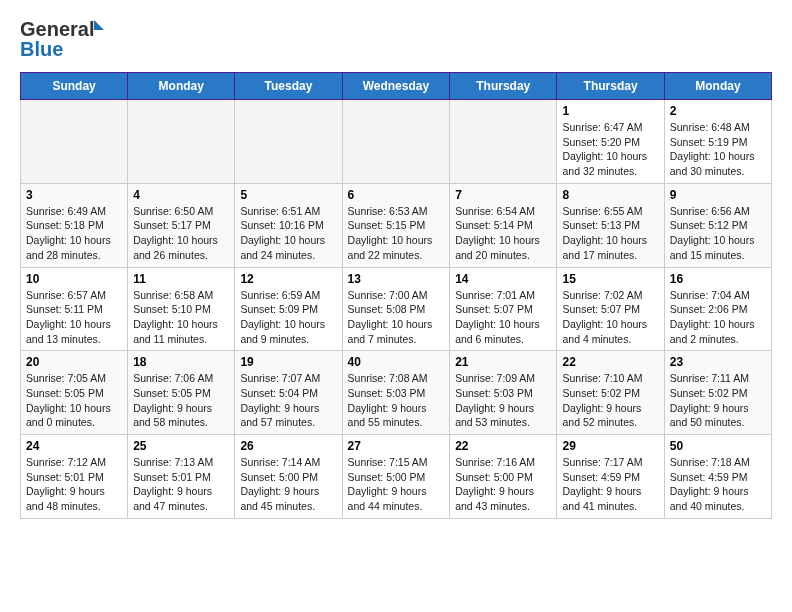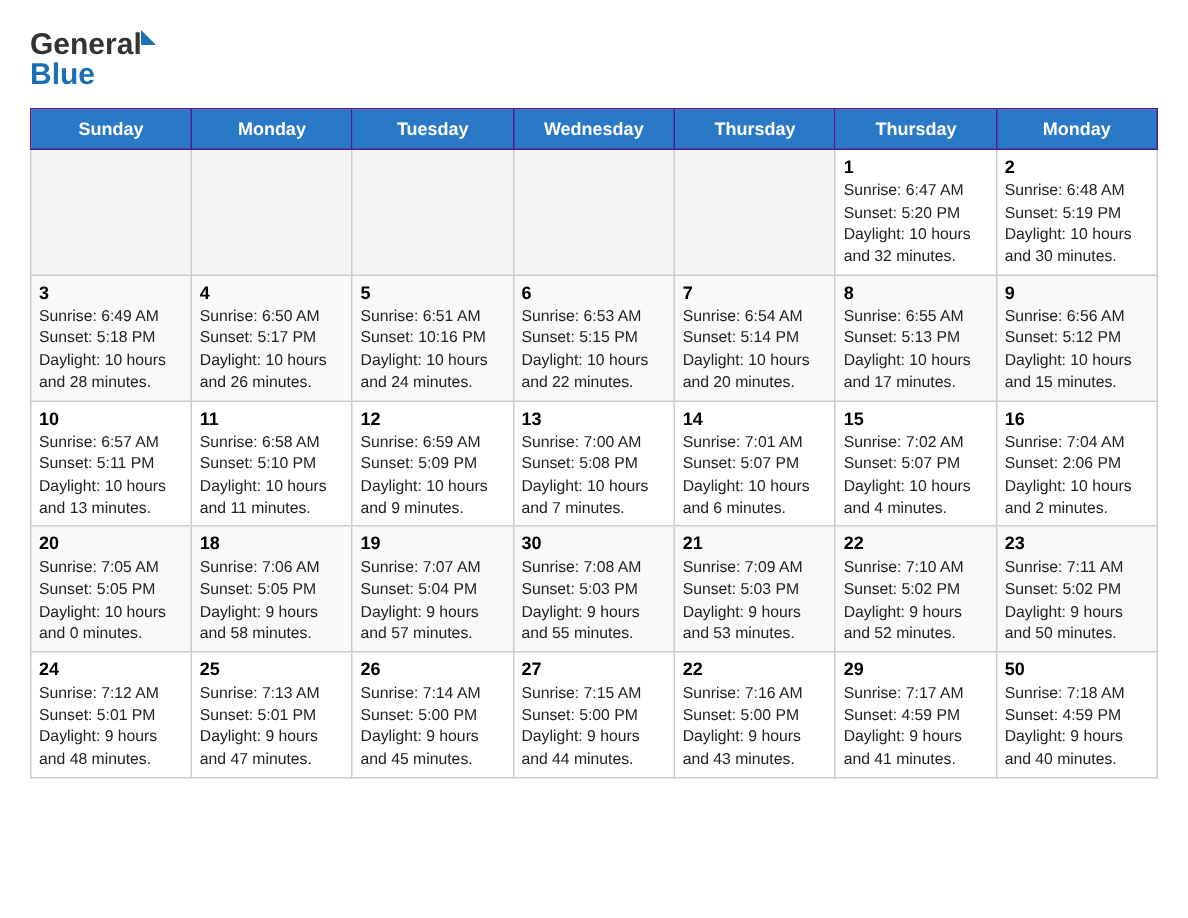--- a/index.html
+++ b/index.html
@@ -249,21 +249,21 @@
 and 58 minutes.</div>
         </td>
         <td>
           <span class="day-number">19</span>
           <div class="day-info">Sunrise: 7:07 AM
 Sunset: 5:04 PM
 Daylight: 9 hours
 and 57 minutes.</div>
         </td>
         <td>
-          <span class="day-number">30</span>
+          <span class="day-number">40</span>
           <div class="day-info">Sunrise: 7:08 AM
 Sunset: 5:03 PM
 Daylight: 9 hours
 and 55 minutes.</div>
         </td>
         <td>
           <span class="day-number">21</span>
           <div class="day-info">Sunrise: 7:09 AM
 Sunset: 5:03 PM
 Daylight: 9 hours

